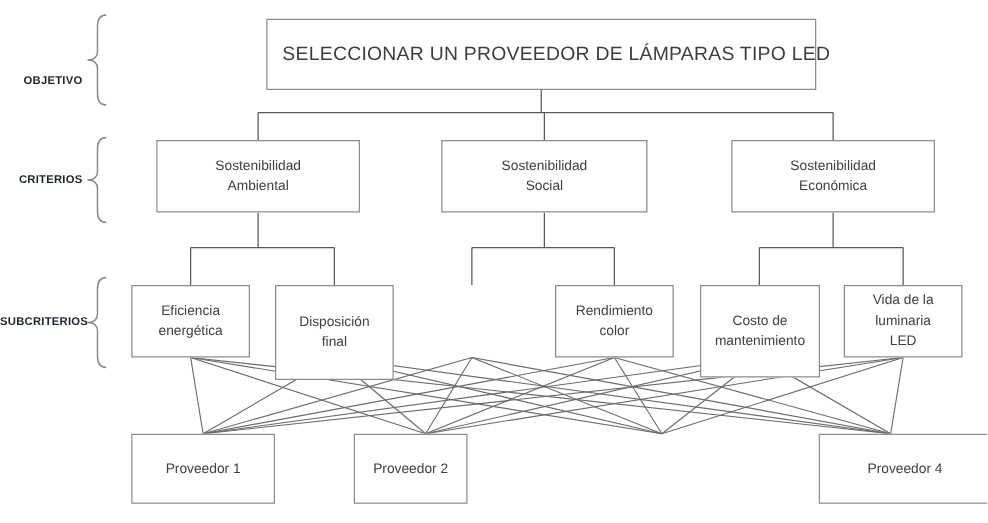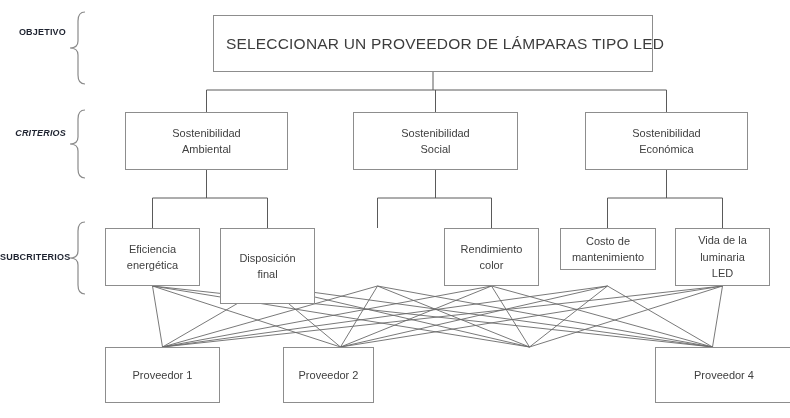--- a/index.html
+++ b/index.html
@@ -85,40 +85,40 @@
       <line x1="607.5" y1="286" x2="712.5" y2="347" stroke="#6a6a6a" stroke-width="0.9"></line>
       <line x1="722.5" y1="286" x2="162.5" y2="347" stroke="#6a6a6a" stroke-width="0.9"></line>
       <line x1="722.5" y1="286" x2="340.5" y2="347" stroke="#6a6a6a" stroke-width="0.9"></line>
       <line x1="722.5" y1="286" x2="529.5" y2="347" stroke="#6a6a6a" stroke-width="0.9"></line>
       <line x1="722.5" y1="286" x2="712.5" y2="347" stroke="#6a6a6a" stroke-width="0.9"></line>
       <path d="M 85 12 Q 78 12 78 21 L 78 41 Q 78 48 70 48 Q 78 48 78 55 L 78 75 Q 78 84 85 84" fill="none" stroke="#8a8a8a" stroke-width="1.2"></path>
       <path d="M 85 110 Q 78 110 78 119 L 78 137 Q 78 144 70 144 Q 78 144 78 151 L 78 169 Q 78 178 85 178" fill="none" stroke="#8a8a8a" stroke-width="1.2"></path>
       <path d="M 85 222 Q 78 222 78 231 L 78 251 Q 78 258 70 258 Q 78 258 78 265 L 78 285 Q 78 294 85 294" fill="none" stroke="#8a8a8a" stroke-width="1.2"></path>
     </svg>
 
-  <div class="rowlabel" style="top:27px;">OBJETIVO</div>
-  <div class="rowlabel" style="top:128px;font-style:italic;">CRITERIOS</div>
+  <div class="rowlabel" style="top:59px;">OBJETIVO</div>
+  <div class="rowlabel" style="top:138px;">CRITERIOS</div>
   <div class="rowlabel" style="top:252px;">SUBCRITERIOS</div>
 
   <div class="box title" style="left:213px;top:15px;width:440px;height:57px;padding-left:24px;">SELECCIONAR UN PROVEEDOR DE LÁMPARAS TIPO LED</div>
 
   <div class="box" style="left:125px;top:112px;width:163px;height:58px;">Sostenibilidad
 Ambiental</div>
   <div class="box" style="left:353px;top:112px;width:165px;height:58px;">Sostenibilidad
 Social</div>
   <div class="box" style="left:585px;top:112px;width:163px;height:58px;">Sostenibilidad
 Económica</div>
 
   <div class="box" style="left:105px;top:228px;width:95px;height:58px;">Eficiencia
 energética</div>
   <div class="box" style="left:220px;top:228px;width:95px;height:76px;">Disposición
 final</div>
   <div class="box" style="left:444px;top:228px;width:95px;height:58px;">Rendimiento
 color</div>
-  <div class="box" style="left:560px;top:228px;width:96px;height:42px;">Costo de
+  <div class="box" style="left:560px;top:228px;width:96px;height:74px;">Costo de
 mantenimiento</div>
   <div class="box" style="left:675px;top:228px;width:95px;height:58px;">Vida de la luminaria
 LED</div>
 
   <div class="box" style="left:105px;top:347px;width:115px;height:56px;">Proveedor 1</div>
   <div class="box" style="left:283px;top:347px;width:91px;height:56px;">Proveedor 2</div>
   <div class="box" style="left:655px;top:347px;width:138px;height:56px;">Proveedor 4</div>
 
 </div>
 

